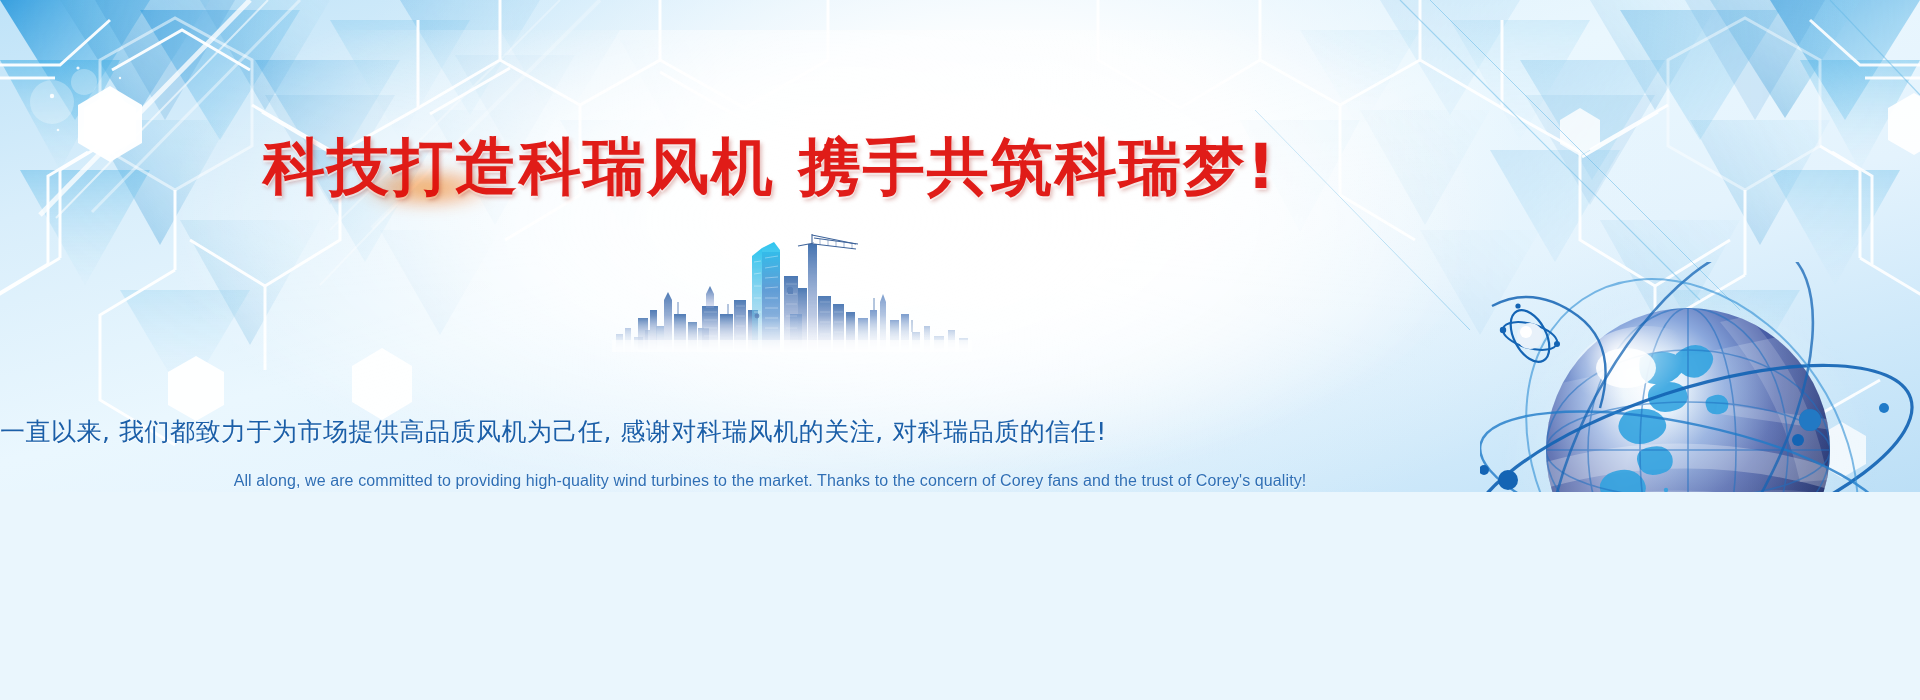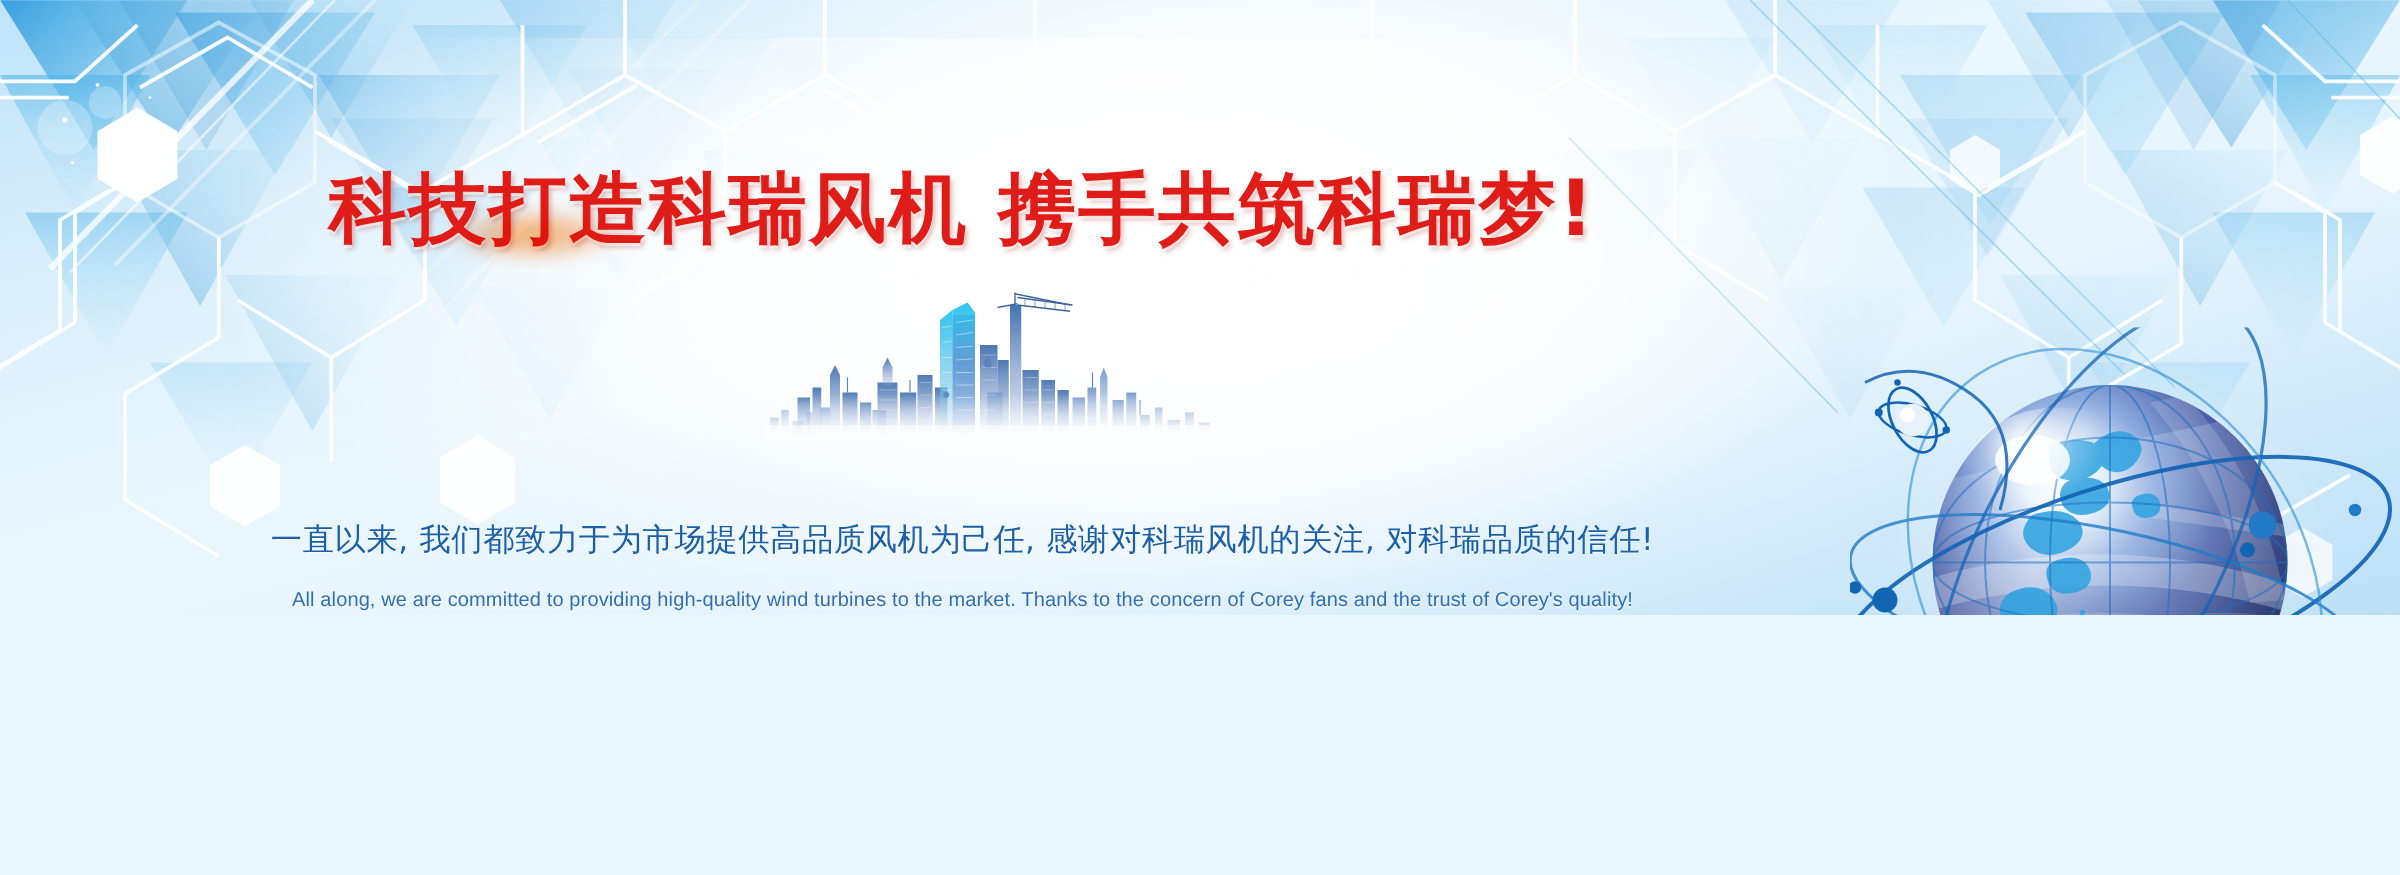--- a/index.html
+++ b/index.html
@@ -37,21 +37,20 @@
     letter-spacing:2px;
     color:#e01c18;
     white-space:nowrap;
     text-shadow:
       0 2px 0 rgba(255,255,255,0.55),
       2px 3px 4px rgba(160,30,20,0.30);
   }
 
   #subtitle-cn{
     position:absolute; left:0; top:415px; width:1540px;
-    text-align:center;
     font-family:"DejaVu Sans","Liberation Sans",sans-serif;
     font-size:25px;
     font-weight:500;
     color:#1b5fa8;
     letter-spacing:0.5px;
     white-space:nowrap;
     text-shadow:0 1px 1px rgba(255,255,255,0.9);
   }
 
   #subtitle-en{

